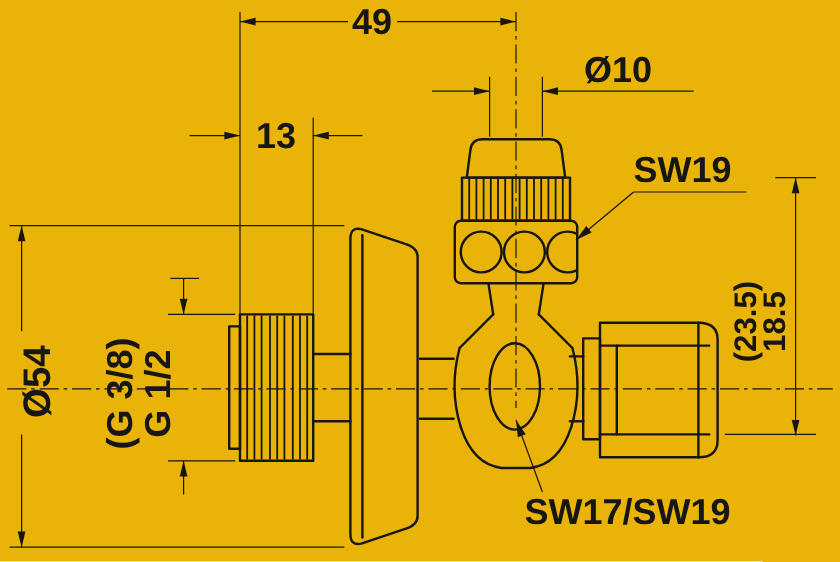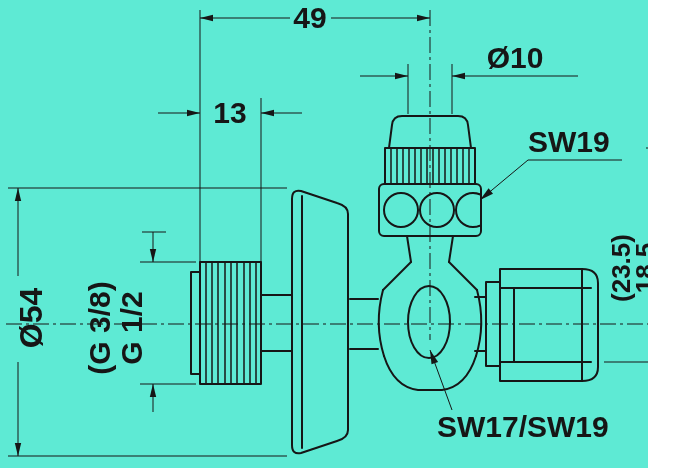--- a/index.html
+++ b/index.html
@@ -1,17 +1,17 @@
 <!DOCTYPE html>
 <html><head>
 <meta charset="utf-8">
 <style>
   html,body{margin:0;padding:0;background:#ffffff;}
   .stage{
-    position:relative;width:648px;height:468px;background:#5eead4;
+    position:relative;width:700px;height:468px;background:#eab308;
     font-family:"Liberation Sans","DejaVu Sans",sans-serif;overflow:hidden;
   }
   svg{display:block;}
   svg text{
     font-family:"Liberation Sans","DejaVu Sans",sans-serif;
     font-weight:bold;fill:#161616;
   }
   .obj{fill:none;stroke:#161616;stroke-width:2;stroke-linecap:round;stroke-linejoin:round;}
   .hatch{fill:none;stroke:#161616;stroke-width:1.5;}
   .thin{fill:none;stroke:#161616;stroke-width:1;}

